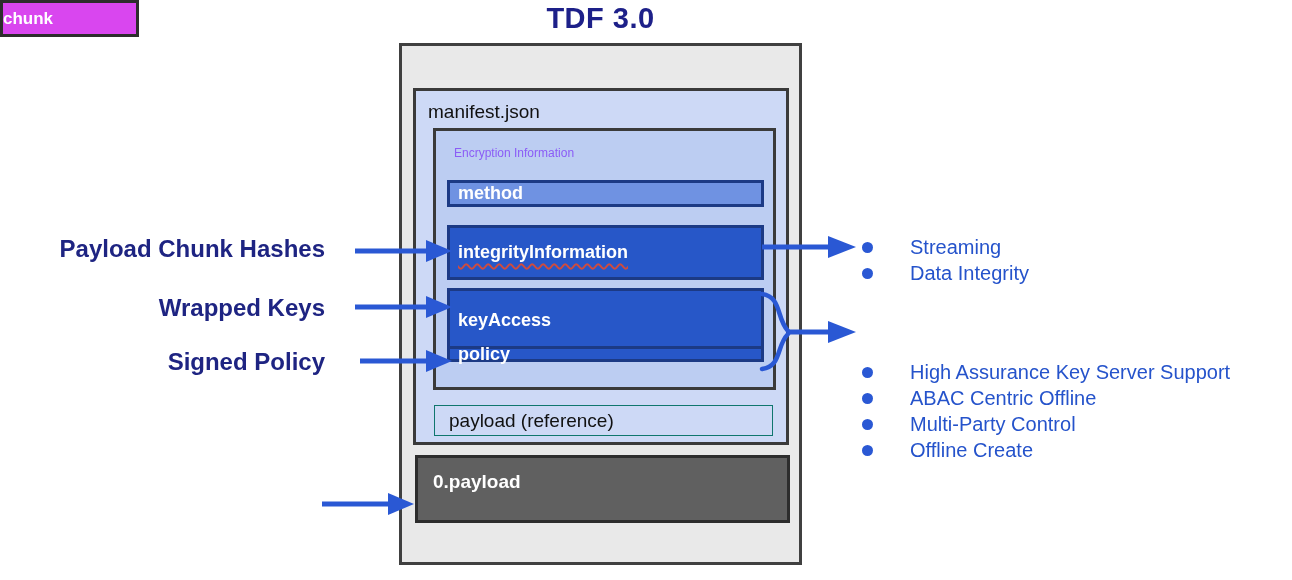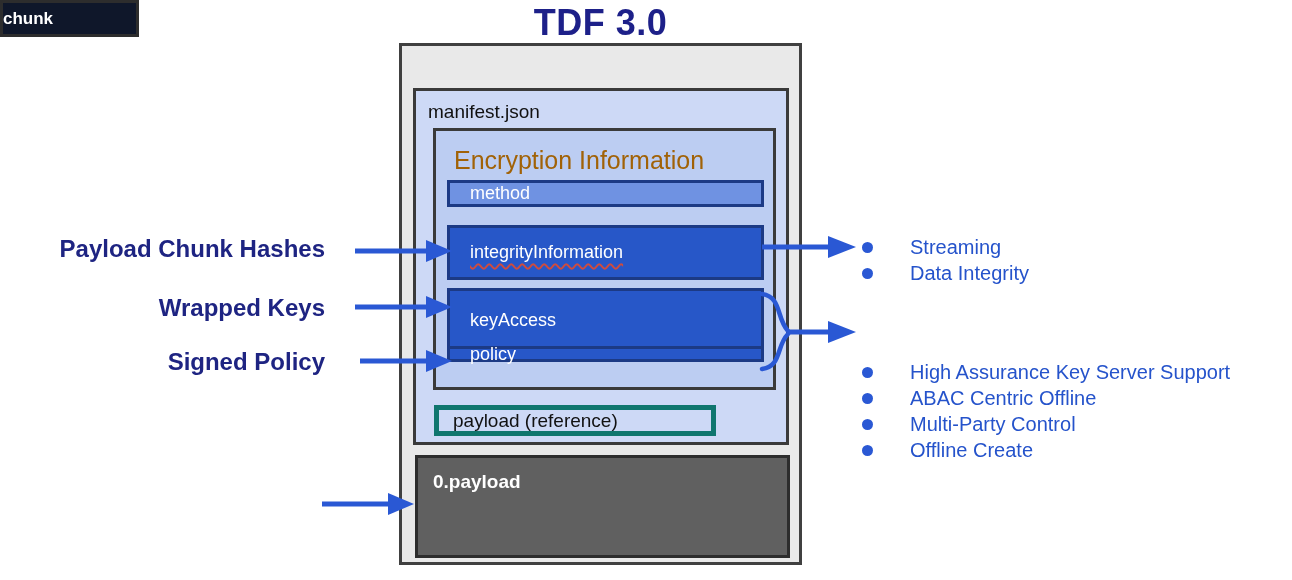--- a/index.html
+++ b/index.html
@@ -1,53 +1,53 @@
 <!DOCTYPE html>
 <html><head>
 <meta charset="utf-8">
 <style>
   html,body{margin:0;padding:0;background:#ffffff;}
   body{font-family:"Liberation Sans","DejaVu Sans",sans-serif;}
   .canvas{position:relative;width:1292px;height:580px;background:#ffffff;overflow:hidden;}
 
   
   .diagram-title{position:absolute;left:399px;top:2px;width:403px;text-align:center;
-    font-size:36px;font-weight:bold;color:#1d2089;letter-spacing:0.5px;}
+    font-size:29px;font-weight:bold;color:#1d2089;letter-spacing:0.5px;}
 
   
   .outer-box{position:absolute;left:399px;top:43px;width:403px;height:522px;
     background:#e9e9e9;border:3px solid #404040;box-sizing:border-box;}
   .manifest-box{position:absolute;left:413px;top:88px;width:376px;height:357px;
     background:#cdd9f6;border:3px solid #3a3a3a;box-sizing:border-box;}
   .manifest-label{position:absolute;left:428px;top:101px;font-size:19px;color:#111;}
   .enc-box{position:absolute;left:433px;top:128px;width:343px;height:262px;
     background:#bccdf2;border:3px solid #3a3a3a;box-sizing:border-box;}
-  .enc-label{position:absolute;left:454px;top:146px;font-size:25px;color:#a16207;}
+  .enc-label{position:absolute;left:454px;top:146px;font-size:12px;color:#8b5cf6;}
 
   
   .bar{position:absolute;left:447px;width:317px;border:3px solid #1c3a85;box-sizing:border-box;
-    display:flex;align-items:center;padding-left:20px;color:#ffffff;font-weight:normal;font-size:18px;}
+    display:flex;align-items:center;padding-left:8px;color:#ffffff;font-weight:bold;font-size:18px;}
   .bar-medium{background:#6f92e2;}
   .bar-dark{background:#2757c8;}
   #bar-method{top:180px;height:27px;}
   #bar-integrity{top:225px;height:55px;}
   #bar-keyaccess{top:288px;height:64px;}
   #bar-policy{top:346px;height:16px;}
   .squiggle{text-decoration:underline wavy #d14b3c;text-decoration-thickness:2px;text-underline-offset:5px;}
 
   
-  .payload-ref{position:absolute;left:434px;top:405px;width:282px;height:31px;
-    background:#cdd9f6;border:5px solid #0f766e;box-sizing:border-box;display:flex;align-items:center;
+  .payload-ref{position:absolute;left:434px;top:405px;width:339px;height:31px;
+    background:#cdd9f6;border:1px solid #0f766e;box-sizing:border-box;display:flex;align-items:center;
     padding-left:14px;font-size:19px;color:#111;}
-  .payload-box{position:absolute;left:415px;top:455px;width:375px;height:103px;
+  .payload-box{position:absolute;left:415px;top:455px;width:375px;height:68px;
     background:#606060;border:3px solid #2d2d2d;box-sizing:border-box;
     color:#fff;font-weight:bold;font-size:19px;padding:13px 0 0 15px;}
 
   
-  .chunk{position:absolute;width:139px;height:37px;background:#0f172a;border:3px solid #2d2d2d;
+  .chunk{position:absolute;width:139px;height:37px;background:#d946ef;border:3px solid #2d2d2d;
     box-sizing:border-box;display:flex;align-items:center;color:#fff;font-weight:bold;font-size:17px;}
   .chunk:nth-of-type(1){left:128px;top:452px;padding-left:10px;}
   .chunk:nth-of-type(2){left:152px;top:477px;padding-left:20px;}
   .chunk:nth-of-type(3){left:177px;top:500px;padding-left:23px;}
   .chunk:nth-of-type(4){left:198px;top:524px;padding-left:26px;}
 
   
   .left-label{position:absolute;left:0;width:325px;text-align:right;
     font-size:24px;font-weight:bold;color:#1e2482;}
   #label-hashes{top:235px;}

